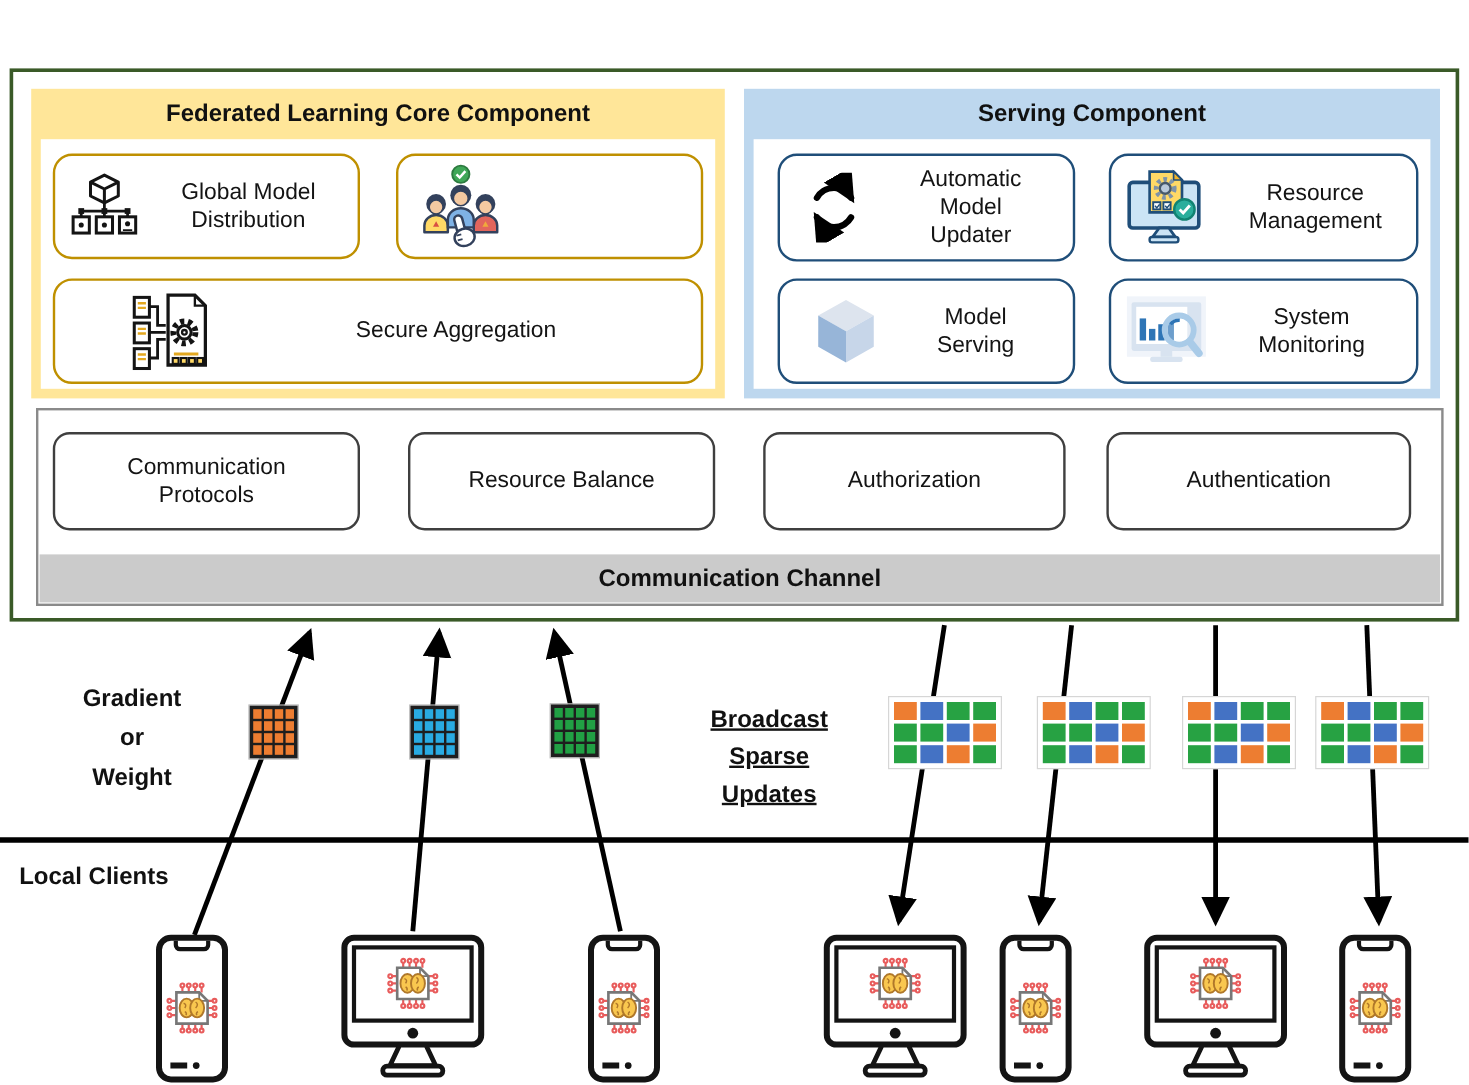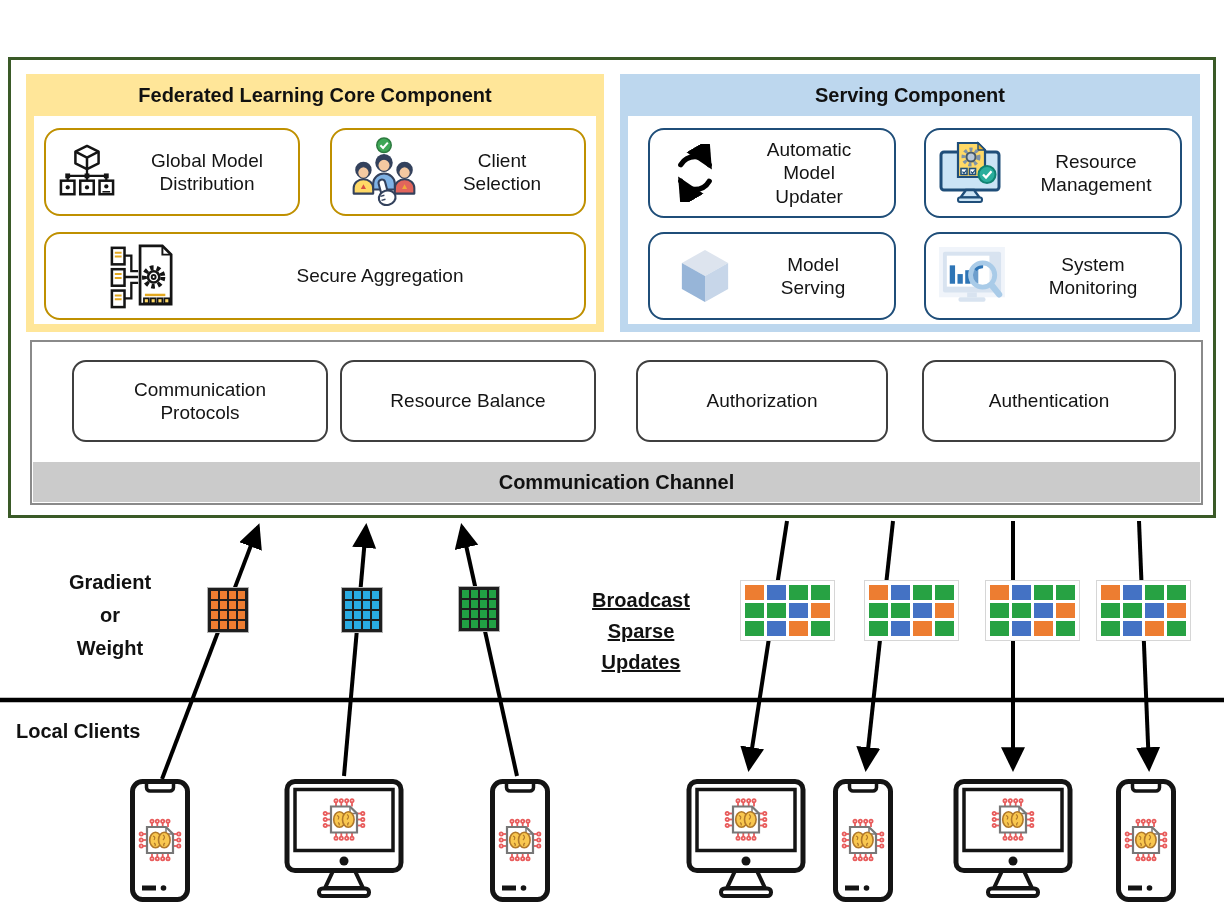--- a/index.html
+++ b/index.html
@@ -136,23 +136,20 @@
           <path d="M24.5 52 v-6 a10.5 9.5 0 0 1 21 0 V52 z" fill="#7FB2E5" stroke="#33415C" stroke-width="2" stroke-linejoin="round"></path>
           <path d="M35 42.5 l-2.5 5 h5 z" fill="#3FA757"></path>
         </g>
         <g stroke="#33415C" stroke-width="2" fill="#FFFFFF" transform="rotate(-15 36 58)">
           <rect x="33" y="42" width="6.5" height="17" rx="3.2"></rect>
           <ellipse cx="37.5" cy="60.5" rx="8.2" ry="7"></ellipse>
           <path d="M31.5 57.5 h4 M31.5 61.5 h4" stroke-width="1.4"></path>
         </g>
       </svg>
     </span>
-    <span class="mlabel">
-        <span class="mw90">Client Selection</span>
-      </span>
   </div>
 
   <div class="box gold" style="left:44px;top:232px;width:542px;height:88px;">
     <span class="icon" style="margin-left:62px;">
       <svg width="68" height="68" viewBox="0 0 70 70">
         <g fill="#fff" stroke="#141414" stroke-width="2.6">
           <rect x="4" y="6" width="13" height="17"></rect>
             <rect x="4" y="28" width="13" height="17"></rect>
             <rect x="4" y="50" width="13" height="17"></rect>
         </g>
@@ -253,21 +250,21 @@
         <line x1="55" y1="40" x2="63" y2="50" stroke="#A9CBE8" stroke-width="6.5" stroke-linecap="round"></line>
       </svg>
     </span>
     <span class="mlabel">
         <span class="mw110">System Monitoring</span>
       </span>
   </div>
 
   <div id="comm" class="abs z2"></div>
 
-  <div class="box dark" style="left:44px;top:360px;width:256px;height:82px;margin-left:28px;">
+  <div class="box dark" style="left:44px;top:360px;width:256px;height:82px;">
     <span class="mlabel">
         <span class="mw160">Communication Protocols</span>
       </span>
   </div>
   <div class="box dark" style="left:340px;top:360px;width:256px;height:82px;">
     <span class="mlabel">
         <span>Resource Balance</span>
       </span>
   </div>
   <div class="box dark" style="left:636px;top:360px;width:252px;height:82px;">

